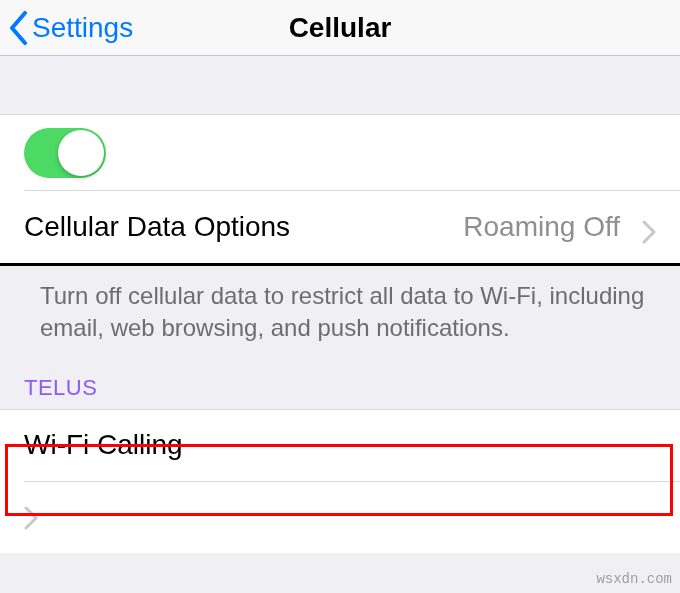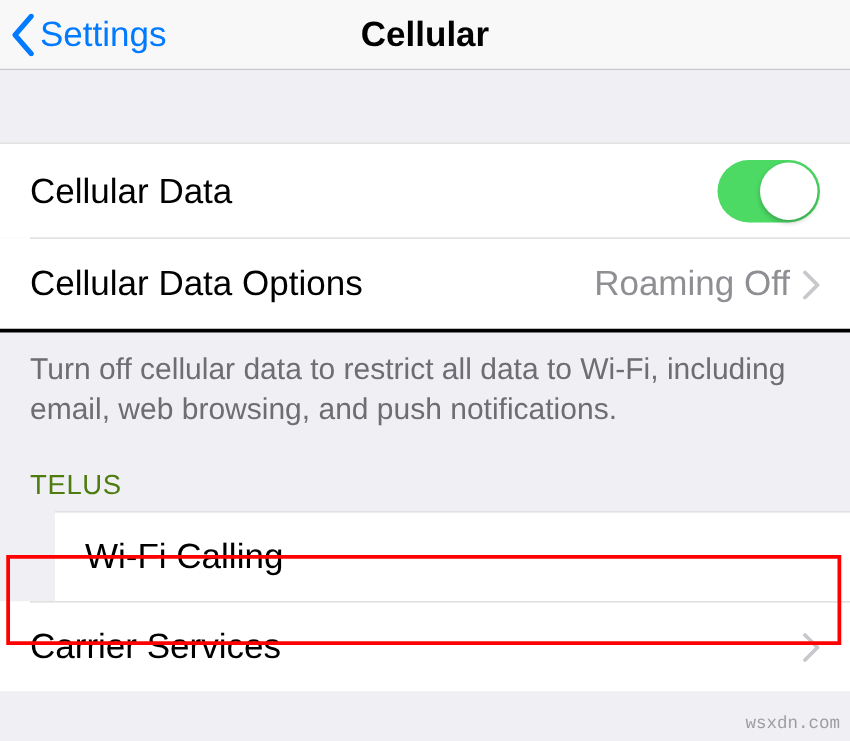--- a/index.html
+++ b/index.html
@@ -73,22 +73,22 @@
       background: #d9d9d9;
     }
     .group-top {
       border-top: 1px solid #d9d9d9;
     }
     .group-bottom {
       border-bottom: 3px solid #000000;
     }
     .cell-right {
       display: flex;
-      align-items: center;
-      gap: 10px;
+      align-items: flex-end;
+      gap: 22px;
     }
     .cell-value {
       color: #8e8e93;
       font-size: 28px;
     }
     .chevron-right {
       width: 14px;
       height: 24px;
       flex-shrink: 0;
     }
@@ -108,29 +108,29 @@
       position: absolute;
       width: 46px;
       height: 46px;
       background: #fff;
       border-radius: 50%;
       top: 2px;
       right: 2px;
       box-shadow: 0 2px 4px rgba(0,0,0,0.25);
     }
     .footer-text {
-      padding: 14px 24px 0 24px;
+      padding: 14px 24px 0 40px;
       font-size: 24px;
       line-height: 1.35;
       color: #6d6d72;
     }
     .section-header {
       padding: 30px 7px 8px 24px;
       font-size: 22px;
-      color: #4d7c0f;
+      color: #8b5cf6;
       text-transform: uppercase;
       letter-spacing: 0.5px;
     }
     .highlight-box {
       position: absolute;
       border: 3px solid #ff0000;
       pointer-events: none;
     }
     .watermark {
       position: absolute;
@@ -152,21 +152,20 @@
         </svg>
     </span>
     <span>Settings</span>
   </div>
   <div class="nav-title">Cellular</div>
 </div>
 
 <div class="group-spacer"></div>
 
 <div class="cell-row group-top">
-  <span>Cellular Data</span>
   <div class="switch">
     <div class="switch-knob"></div>
   </div>
 </div>
 
 <div class="cell-row group-bottom">
   <span>Cellular Data Options</span>
   <div class="cell-right">
     <span class="cell-value">Roaming Off</span>
     <span class="chevron-right">
@@ -174,26 +173,25 @@
           <polyline points="2,2 12,12 2,22" fill="none" stroke="#c7c7cc" stroke-width="3" stroke-linecap="round" stroke-linejoin="round"></polyline>
         </svg>
     </span>
   </div>
 </div>
 
 <div class="footer-text">Turn off cellular data to restrict all data to Wi-Fi, including email, web browsing, and push notifications.</div>
 
 <div class="section-header">TELUS</div>
 
-<div class="cell-row group-top" style="min-height:72px;margin-left:44px;">
+<div class="cell-row group-top" style="min-height:72px;">
   <span>Wi-Fi Calling</span>
 </div>
 
 <div class="cell-row" style="min-height:72px;">
-  <span>Carrier Services</span>
   <div class="cell-right">
     <span class="chevron-right">
       <svg viewBox="0 0 14 24">
           <polyline points="2,2 12,12 2,22" fill="none" stroke="#c7c7cc" stroke-width="3" stroke-linecap="round" stroke-linejoin="round"></polyline>
         </svg>
     </span>
   </div>
 </div>
 
 <div class="highlight-box" style="left:5px; top:444px; width:668px; height:72px;"></div>

